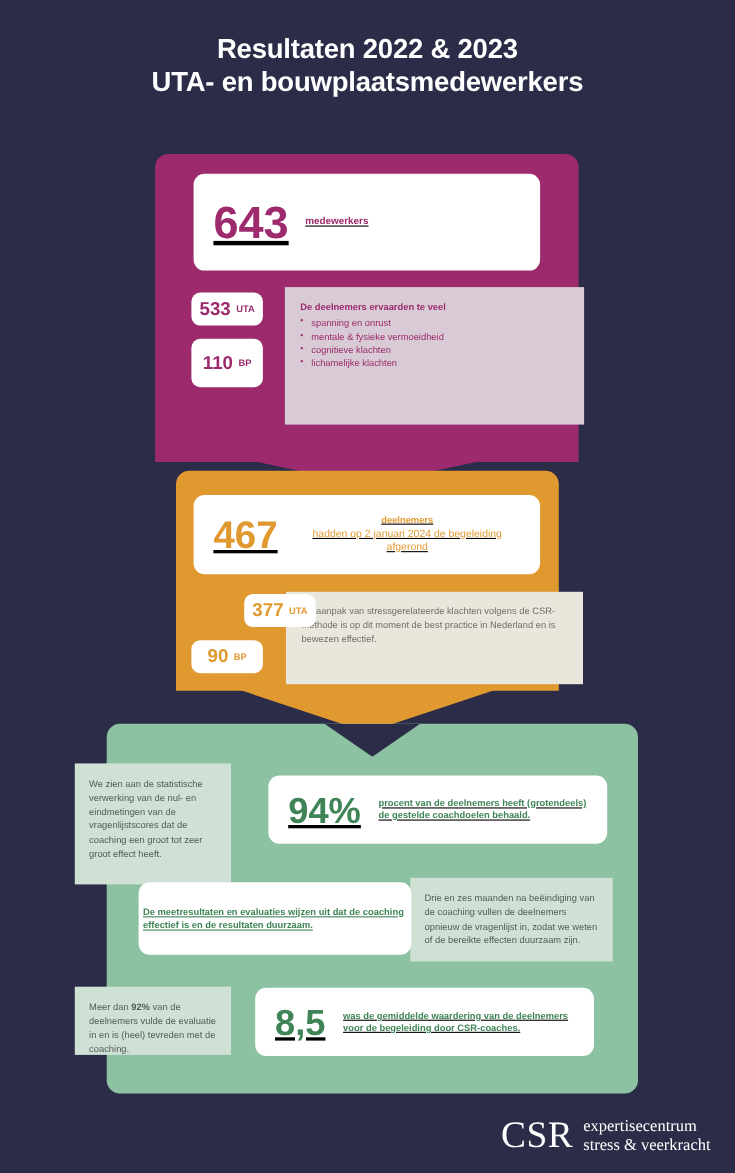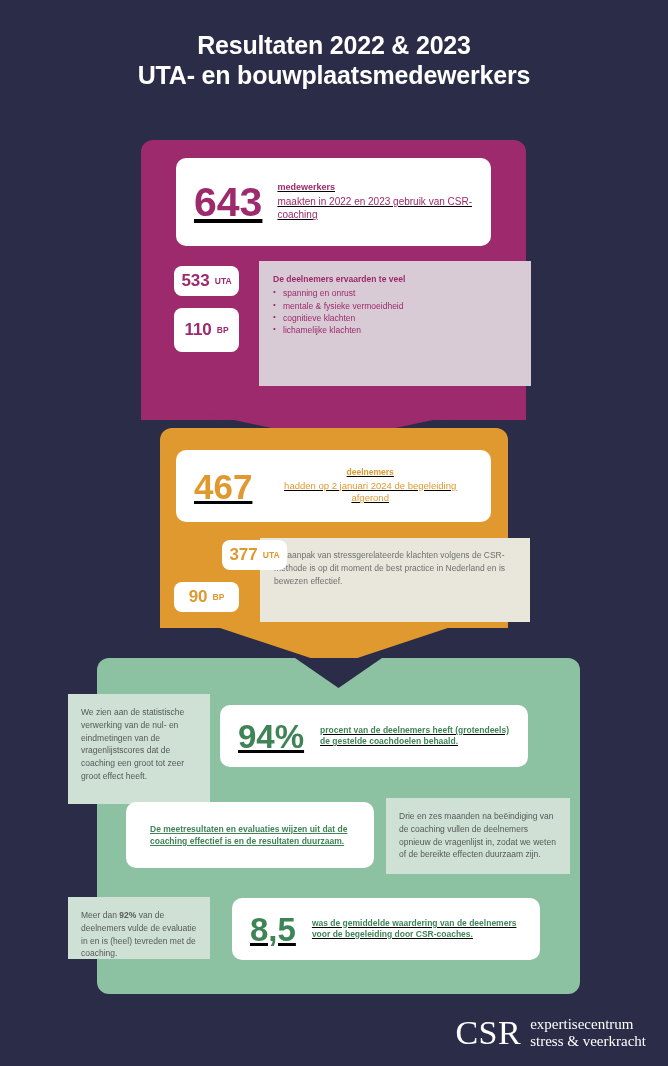--- a/index.html
+++ b/index.html
@@ -90,31 +90,31 @@
   #card-643 .card-text { font-size: 10px; color: #9c2a6c; }
   #card-643 .card-text .lead { font-size: 9px; margin-bottom: 1px; }
 
   
   #card-467 { left: 176px; top: 450px; width: 315px; height: 72px; padding: 0 18px; text-align: center; }
   #card-467 .big-num { font-size: 35px; color: #e0992e; margin-right: 15px; }
   #card-467 .card-text { font-size: 9.5px; color: #e0992e; }
   #card-467 .card-text .lead { font-size: 8.5px; margin-bottom: 1px; }
 
   
-  #card-94 { left: 220px; top: 705px; width: 308px; height: 62px; padding: 0 18px; }
+  #card-94 { left: 244px; top: 705px; width: 308px; height: 62px; padding: 0 18px; }
   #card-94 .big-num { font-size: 33px; color: #3f8457; margin-right: 16px; }
   #card-94 .card-text { font-size: 8.5px; color: #3f8457; font-weight: bold; }
 
   #card-85 { left: 232px; top: 898px; width: 308px; height: 62px; padding: 0 18px; }
   #card-85 .big-num { font-size: 33px; color: #3f8457; margin-right: 16px; }
   #card-85 .card-text { font-size: 8.5px; color: #3f8457; font-weight: bold; }
 
   #card-meet {
     left: 126px; top: 802px; width: 248px; height: 66px;
-    padding: 0 24px; font-size: 8.5px; color: #3f8457; font-weight: bold;
+    padding: 0 4px; font-size: 8.5px; color: #3f8457; font-weight: bold;
     line-height: 1.45;
   }
 
   
   .badge {
     position: absolute;
     background: #ffffff;
     border-radius: 8px;
     z-index: 5;
     display: flex;
@@ -162,21 +162,21 @@
   .green-note {
     position: absolute;
     background: #cfe0d4;
     padding: 12px 13px;
     color: #545a58;
     font-size: 8.5px;
     line-height: 1.5;
     z-index: 4;
   }
   #note-stat   { left: 68px;  top: 694px; width: 142px; height: 110px; }
-  #note-drie   { left: 386px; top: 798px; width: 184px; height: 76px; }
+  #note-drie   { left: 373px; top: 798px; width: 184px; height: 76px; }
   #note-meer   { left: 68px;  top: 897px; width: 142px; height: 62px; }
   #note-meer .pct { font-weight: bold; }
 
   
   .logo {
     position: absolute;
     right: 22px; bottom: 16px;
     display: flex; align-items: center; gap: 9px;
     color: #ffffff;
   }
@@ -200,21 +200,20 @@
     <div class="title-line2">UTA- en bouwplaatsmedewerkers</div>
   </div>
 
   <div class="shape-purple"></div>
   <div class="point-purple"></div>
 
   <div class="white-card" id="card-643">
     <span class="big-num">643</span>
     <span class="card-text">
       <span class="lead">medewerkers</span>
-      <span>maakten in 2022 en 2023 gebruik van CSR-coaching</span>
     </span>
   </div>
 
   <div class="badge badge-purple" id="badge-533">
     <span class="b-num">533</span>
     <span class="b-unit">UTA</span>
   </div>
   <div class="badge badge-purple" id="badge-110">
     <span class="b-num">110</span>
     <span class="b-unit">BP</span>

